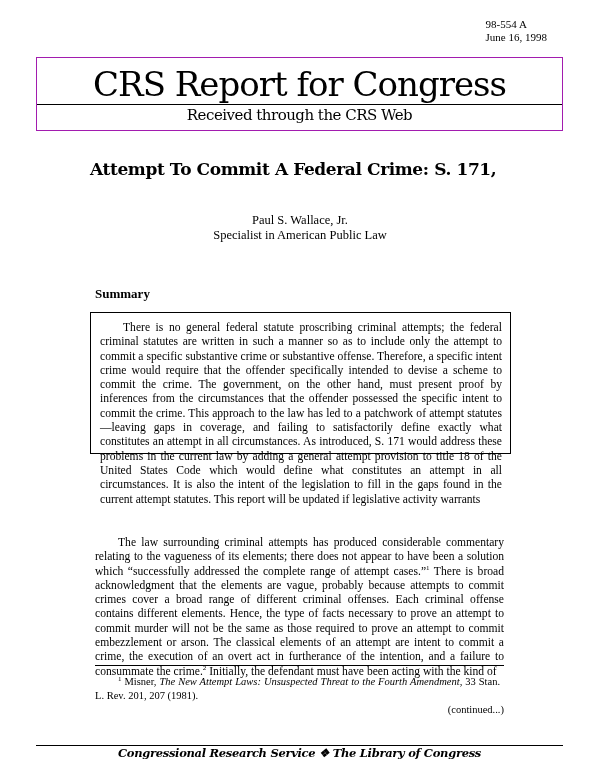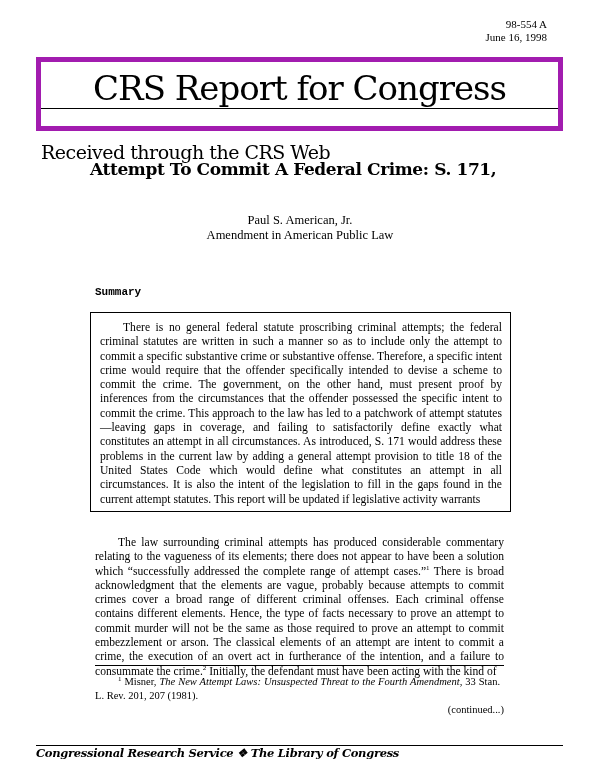--- a/index.html
+++ b/index.html
@@ -1,43 +1,43 @@
 <!DOCTYPE html>
 <html><head>
 <meta charset="utf-8">
 <style>
   html, body { margin:0; padding:0; background:#fff; }
   body { width:600px; height:777px; position:relative; overflow:hidden; color:#000;
          font-family:"DejaVu Serif","Liberation Serif",serif; }
-  .docnum { position:absolute; right:53px; top:18px; text-align:right; font-size:11px; line-height:13px;
+  .docnum { position:absolute; right:53px; top:18px; text-align:left; font-size:11px; line-height:13px;
             font-family:"Liberation Serif",serif;margin-left:16px; }
-  .banner { position:absolute; left:36px; top:57px; width:527px; height:74px; border:5px solid #a21caf; box-sizing:border-box; }
+  .banner { position:absolute; left:36px; top:57px; width:527px; height:74px; border:1px solid #a21caf; box-sizing:border-box; }
   .banner-title { position:absolute; left:0; right:0; top:6px; text-align:center; font-size:34px; line-height:40px;
                   font-family:"DejaVu Serif",serif; letter-spacing:-1px; }
   .banner-rule { position:absolute; left:0; right:0; top:46px; height:1px; background:#000; }
-  .banner-sub { position:absolute; left:0; right:0; top:48px; text-align:left; font-size:19px; line-height:18px;
-                font-family:"DejaVu Serif",serif; letter-spacing:-0.5px;margin-top:33px; }
+  .banner-sub { position:absolute; left:0; right:0; top:48px; text-align:center; font-size:15px; line-height:18px;
+                font-family:"DejaVu Serif",serif; letter-spacing:-0.5px; }
   .title { position:absolute; left:90px; right:90px; top:158px; text-align:left; font-weight:bold; font-size:17px; line-height:22px;
            font-family:"DejaVu Serif",serif; letter-spacing:-0.4px; }
   .author { position:absolute; left:90px; right:90px; top:213px; text-align:center; font-size:12.5px; line-height:15px;
             font-family:"Liberation Serif",serif; }
-  .summary-head { position:absolute; left:95px; top:286px; font-weight:bold; font-size:11px; font-family:Liberation Mono, monospace; }
-  .summary-box { position:absolute; left:90px; top:312px; width:421px; height:200px; border:1px solid #000; box-sizing:border-box;
+  .summary-head { position:absolute; left:95px; top:286px; font-weight:bold; font-size:13px; font-family:Liberation Serif, serif; }
+  .summary-box { position:absolute; left:90px; top:312px; width:421px; height:142px; border:1px solid #000; box-sizing:border-box;
                  padding:8px 8px 0 9px; font-family:"Liberation Serif",serif; font-size:11.6px; line-height:14.3px; text-align:justify; }
   .summary-box p { margin:0; text-indent:23px; }
   .body-text { position:absolute; left:95px; top:536px; width:409px; font-family:Liberation Serif, serif; font-size:11.6px;
                line-height:14.3px; text-align:justify; }
   .body-text p { margin:0; text-indent:23px; }
   sup { font-size:7px; vertical-align:super; line-height:0; }
   .fn-rule { position:absolute; left:95px; top:665px; width:409px; height:1px; background:#000; }
   .footnotes { position:absolute; left:95px; top:675px; width:409px; font-family:"Liberation Serif",serif; font-size:10.5px; line-height:14px; text-align:justify; }
   .footnotes p { margin:0 4px 4px 0; text-indent:23px; }
   .continued { text-align:right; margin-top:-4px; }
   .footer-rule { position:absolute; left:36px; top:745px; width:527px; height:1px; background:#000; }
-  .footer { position:absolute; left:36px; width:527px; top:746px; text-align:left; font-weight:bold; font-style:italic;
+  .footer { position:absolute; left:36px; width:527px; top:746px; text-align:center; font-weight:bold; font-style:italic;
             font-size:11.5px; line-height:14px; font-family:"DejaVu Serif",serif; letter-spacing:-0.3px; }
 </style>
 </head>
 <body>
 
 <div class="docnum">
   <div>98-554 A</div>
   <div>June 16, 1998</div>
 </div>
 
@@ -45,22 +45,22 @@
   <div class="banner-title">CRS Report for Congress</div>
   <div class="banner-rule"></div>
   <div class="banner-sub">Received through the CRS Web</div>
 </div>
 
 <div class="title">
   <div>Attempt To Commit A Federal Crime: S. 171,</div>
 </div>
 
 <div class="author">
-  <div>Paul S. American, Jr.</div>
-  <div>Amendment in American Public Law</div>
+  <div>Paul S. Wallace, Jr.</div>
+  <div>Specialist in American Public Law</div>
 </div>
 
 <div class="summary-head">Summary</div>
 
 <div class="summary-box">
   <p>There is no general federal statute proscribing criminal attempts; the federal criminal statutes are written in such a manner so as to include only the attempt to commit a specific substantive crime or substantive offense. Therefore, a specific intent crime would require that the offender specifically intended to devise a scheme to commit the crime. The government, on the other hand, must present proof by inferences from the circumstances that the offender possessed the specific intent to commit the crime. This approach to the law has led to a patchwork of attempt statutes—leaving gaps in coverage, and failing to satisfactorily define exactly what constitutes an attempt in all circumstances. As introduced, S. 171 would address these problems in the current law by adding a general attempt provision to title 18 of the United States Code which would define what constitutes an attempt in all circumstances. It is also the intent of the legislation to fill in the gaps found in the current attempt statutes. This report will be updated if legislative activity warrants</p>
 </div>
 
 <div class="body-text">
   <p><span>The law surrounding criminal attempts has produced considerable commentary relating to the vagueness of its elements; there does not appear to have been a solution which “successfully addressed the complete range of attempt cases.”</span><sup>1</sup><span> There is broad acknowledgment that the elements are vague, probably because attempts to commit crimes cover a broad range of different criminal offenses. Each criminal offense contains different elements. Hence, the type of facts necessary to prove an attempt to commit murder will not be the same as those required to prove an attempt to commit embezzlement or arson. The classical elements of an attempt are intent to commit a crime, the execution of an overt act in furtherance of the intention, and a failure to consummate the crime.</span><sup>2</sup><span> Initially, the defendant must have been acting with the kind of</span></p>

